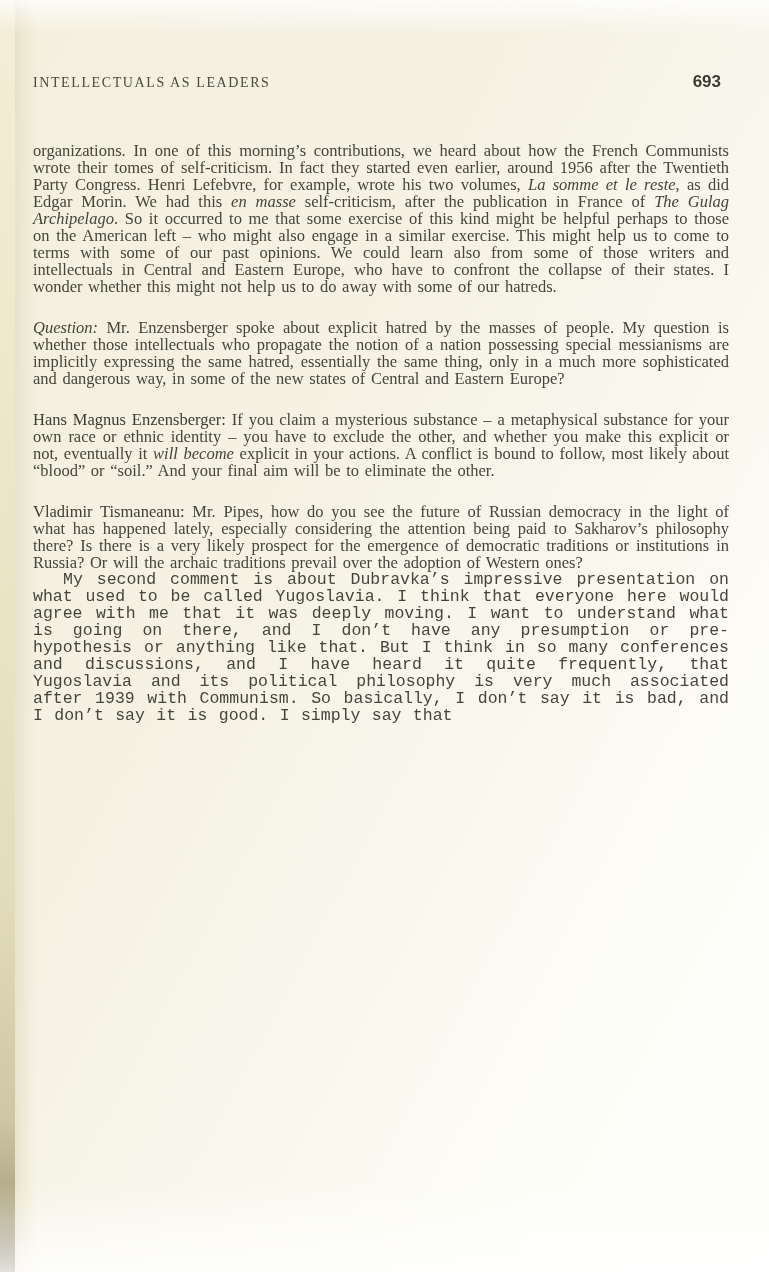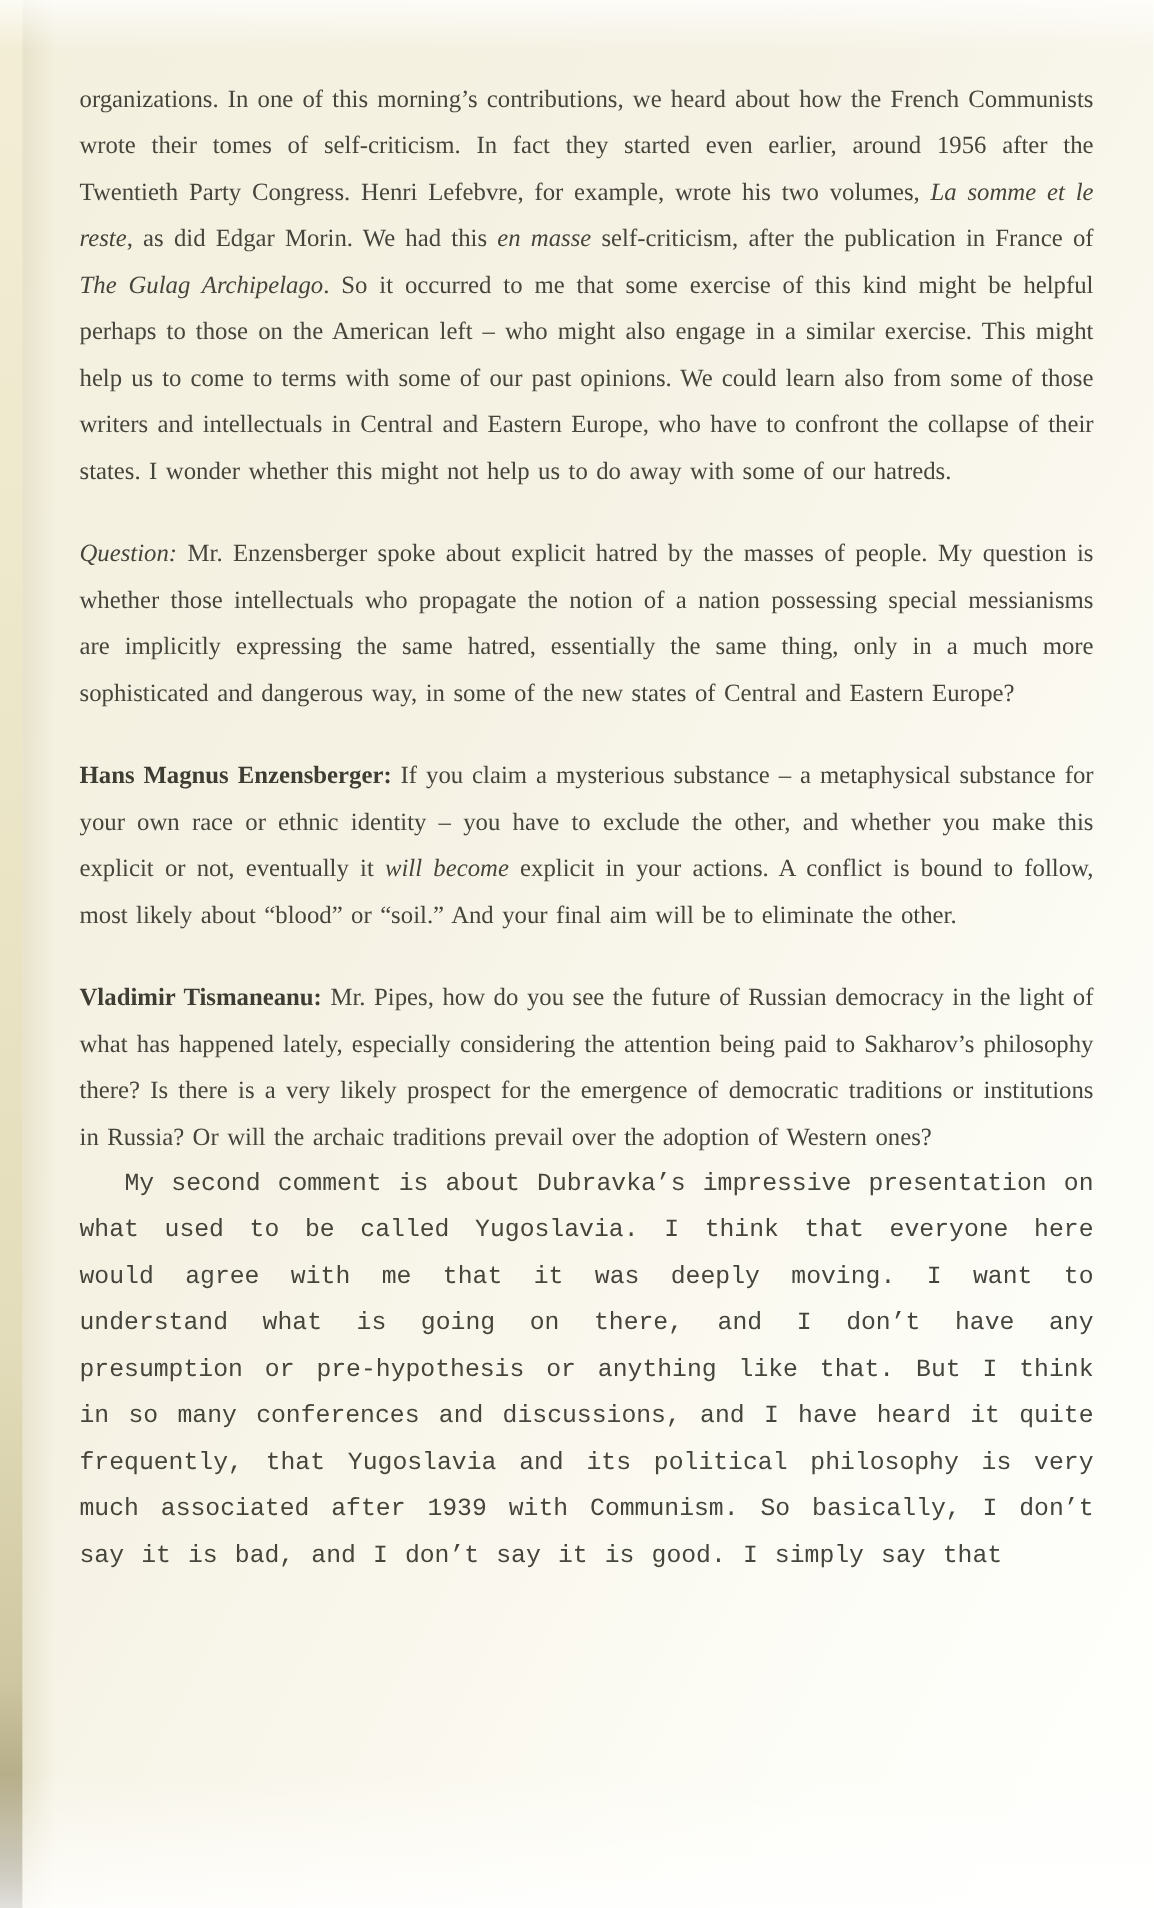--- a/index.html
+++ b/index.html
@@ -76,48 +76,51 @@
   .page-number {
     font-family: "Liberation Sans", "DejaVu Sans", sans-serif;
     font-weight: bold;
     font-size: 17px;
     color: #3f3b31;
     margin-right: 8px;
   }
   .body-text {
     margin-top: 50px;
     font-size: 16.5px;
-    line-height: 31px;
+    line-height: 17px;
     word-spacing: 1.5px;
-    margin-left: 20px;
   }
   .body-text p {
     margin: 0;
     text-align: justify;
   }
   .body-text p.gap {
     margin-top: 24px;
   }
   .body-text p.indent {
     text-indent: 30px;
     font-family: Liberation Mono, monospace;
   }
-  .run-b { font-weight: bold; color: #3e3d33; }
+  .run-b { font-weight: normal; color: #3e3d33; }
   .run-i { font-style: italic; }
 </style>
 </head>
 <body>
 
 <div class="page">
   <div class="left-edge"></div>
   <div class="left-edge-soft"></div>
   <div class="top-light"></div>
   <div class="bottom-light"></div>
 
   <div class="content">
+    <div class="running-head">
+      <span class="running-title">INTELLECTUALS AS LEADERS</span>
+      <span class="page-number">693</span>
+    </div>
 
     <div class="body-text" id="body-text">
         <p><span>organizations. In one of this morning’s contributions, we heard about how the French Communists wrote their tomes of self-criticism. In fact they started even earlier, around 1956 after the Twentieth Party Congress. Henri Lefebvre, for example, wrote his two volumes, </span><span class="run-i">La somme et le reste</span><span>, as did Edgar Morin. We had this </span><span class="run-i">en masse</span><span> self-criticism, after the publication in France of </span><span class="run-i">The Gulag Archipelago</span><span>. So it occurred to me that some exercise of this kind might be helpful perhaps to those on the American left – who might also engage in a similar exercise. This might help us to come to terms with some of our past opinions. We could learn also from some of those writers and intellectuals in Central and Eastern Europe, who have to confront the collapse of their states. I wonder whether this might not help us to do away with some of our hatreds.</span></p>
         <p class="gap"><span class="run-i">Question:</span><span> Mr. Enzensberger spoke about explicit hatred by the masses of people. My question is whether those intellectuals who propagate the notion of a nation possessing special messianisms are implicitly expressing the same hatred, essentially the same thing, only in a much more sophisticated and dangerous way, in some of the new states of Central and Eastern Europe?</span></p>
         <p class="gap"><span class="run-b">Hans Magnus Enzensberger:</span><span> If you claim a mysterious substance – a metaphysical substance for your own race or ethnic identity – you have to exclude the other, and whether you make this explicit or not, eventually it </span><span class="run-i">will become</span><span> explicit in your actions. A conflict is bound to follow, most likely about “blood” or “soil.” And your final aim will be to eliminate the other.</span></p>
         <p class="gap"><span class="run-b">Vladimir Tismaneanu:</span><span> Mr. Pipes, how do you see the future of Russian democracy in the light of what has happened lately, especially considering the attention being paid to Sakharov’s philosophy there? Is there is a very likely prospect for the emergence of democratic traditions or institutions in Russia? Or will the archaic traditions prevail over the adoption of Western ones?</span></p>
         <p class="indent"><span>My second comment is about Dubravka’s impressive presentation on what used to be called Yugoslavia. I think that everyone here would agree with me that it was deeply moving. I want to understand what is going on there, and I don’t have any presumption or pre-hypothesis or anything like that. But I think in so many conferences and discussions, and I have heard it quite frequently, that Yugoslavia and its political philosophy is very much associated after 1939 with Communism. So basically, I don’t say it is bad, and I don’t say it is good. I simply say that</span></p>
       </div>
   </div>
 </div>

